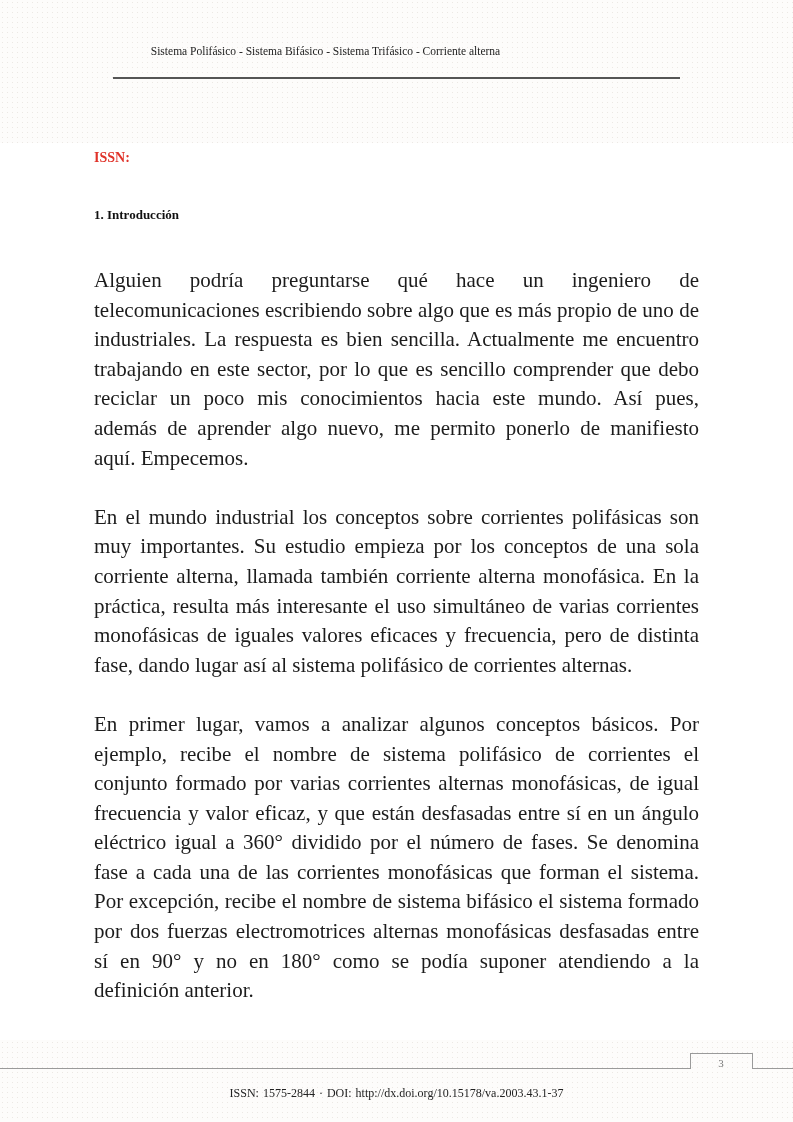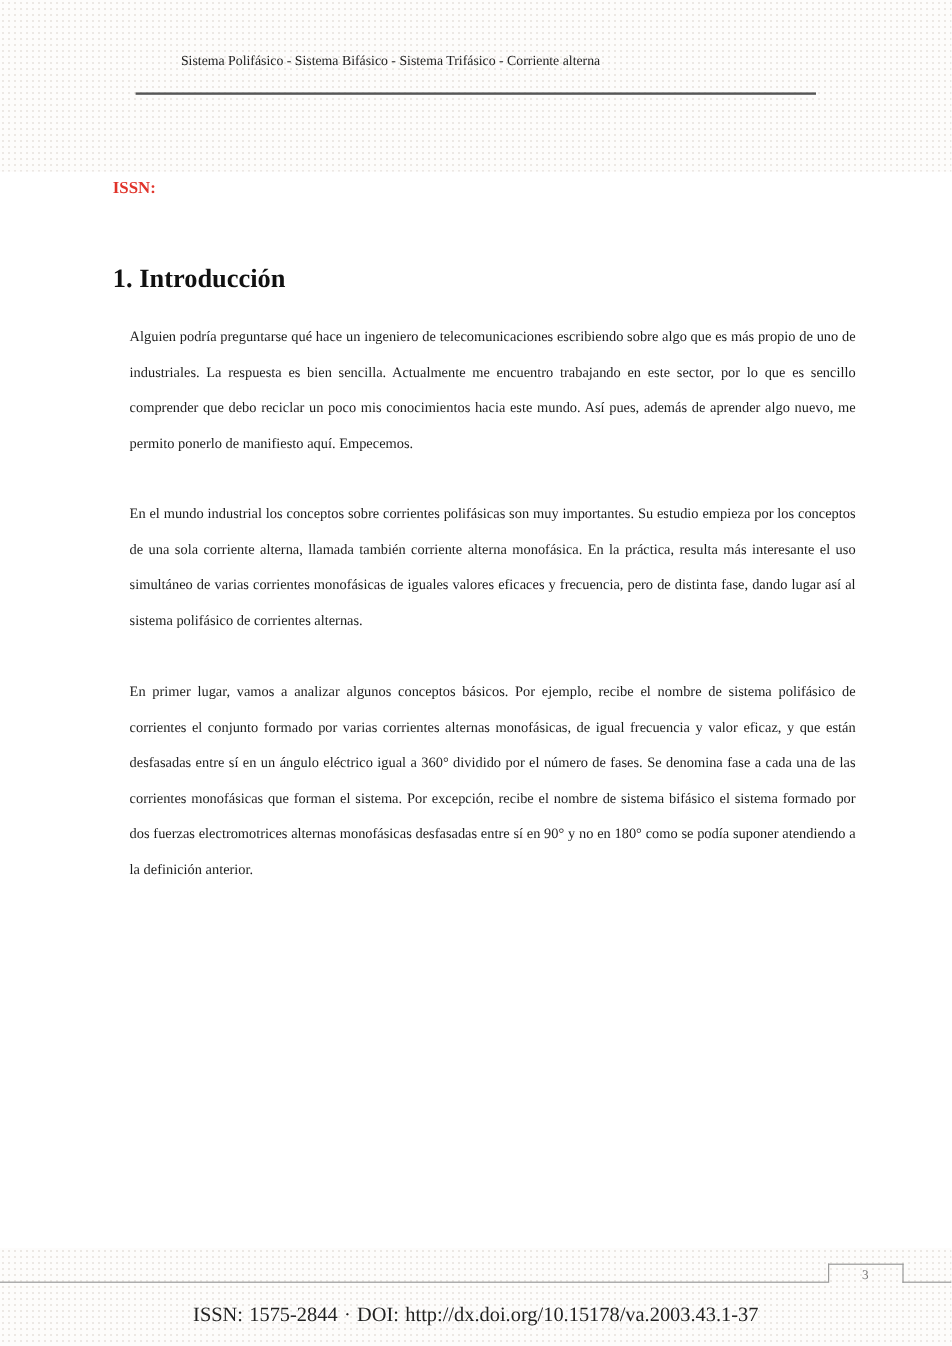--- a/index.html
+++ b/index.html
@@ -30,48 +30,47 @@
     position: absolute; left: 113px; top: 77px; width: 567px; height: 2px;
     background: #555;
   }
   .section-label {
     position: absolute; left: 94px; top: 150px;
     font-size: 14px; font-weight: bold; color: #e0332a;
     font-family: "Liberation Serif", serif;
   }
   .section-title {
     position: absolute; left: 94px; top: 207px;
-    font-size: 22px; font-weight: bold; color: #111;
+    font-size: 13px; font-weight: bold; color: #111;
     font-family: "Liberation Serif", serif;
-    margin-top: 12px;
   }
   .body-text {
-    position: absolute; left: 108px; width: 605px;
+    position: absolute; left: 94px; width: 605px;
     font-family: "Liberation Serif", serif;
-    font-size: 12px; line-height: 29.6px;
+    font-size: 21px; line-height: 29.6px;
     text-align: justify; color: #1c1c1c;
   }
   .body-text p { margin: 0 0 29.6px 0; }
   .footer-line-left {
     position: absolute; left: 0; top: 1068px; width: 690px; height: 1px; background: #9a9a9a;
   }
   .page-tab {
     position: absolute; left: 690px; top: 1053px; width: 61px; height: 15px;
     border: 1px solid #9a9a9a; border-bottom: none; background: transparent;
   }
   .page-number {
     position: absolute; left: 690px; top: 1057px; width: 62px; text-align: center;
     font-size: 11px; color: #777; font-family: "Liberation Serif", serif;
   }
   .footer-line-right {
     position: absolute; left: 752px; top: 1068px; width: 41px; height: 1px; background: #9a9a9a;
   }
   .footer-issn {
     position: absolute; left: 0; width: 793px; top: 1086px; text-align: center;
-    font-size: 17px; color: #222; font-family: "Liberation Serif", serif;
+    font-size: 12px; color: #222; font-family: "Liberation Serif", serif;
     word-spacing: 1px;
   }
 </style>
 </head>
 <body>
 
 <div class="header-band"></div>
 <div class="footer-band"></div>
 
 <div class="running-head">Sistema Polifásico - Sistema Bifásico - Sistema Trifásico - Corriente alterna</div>

